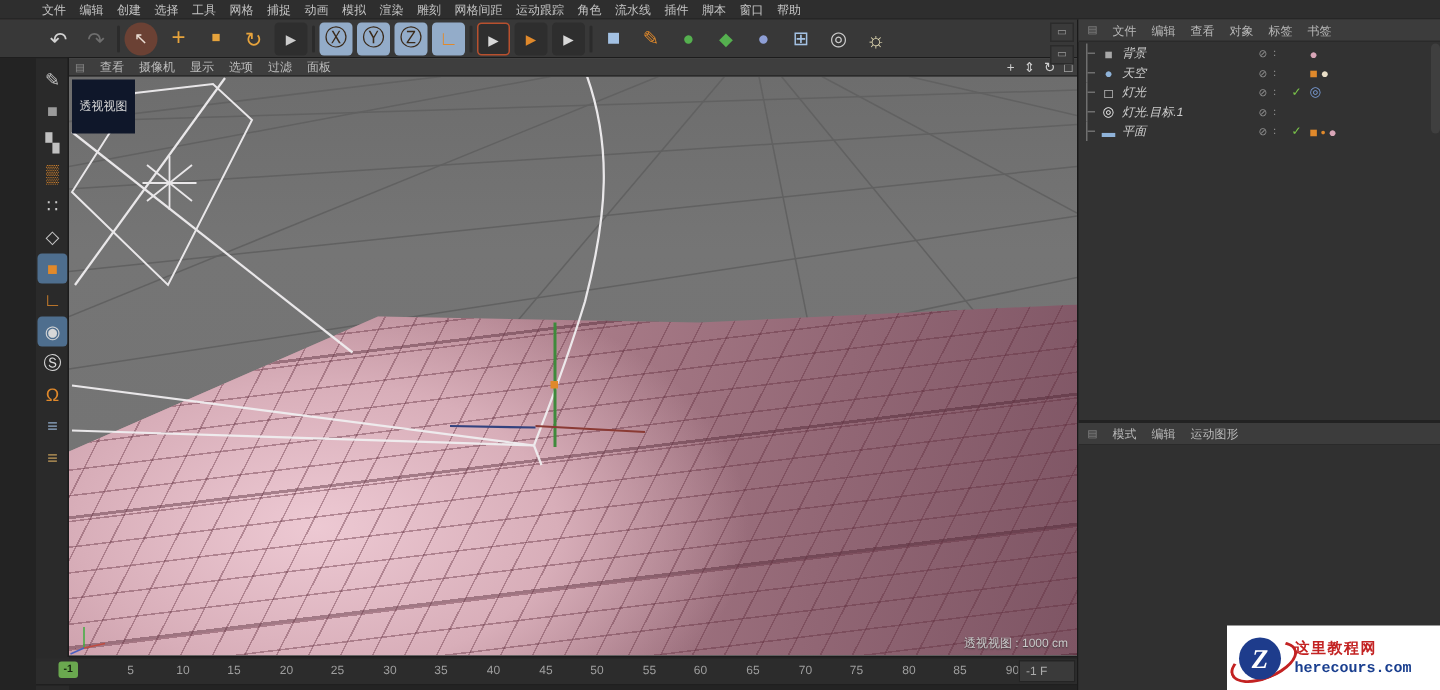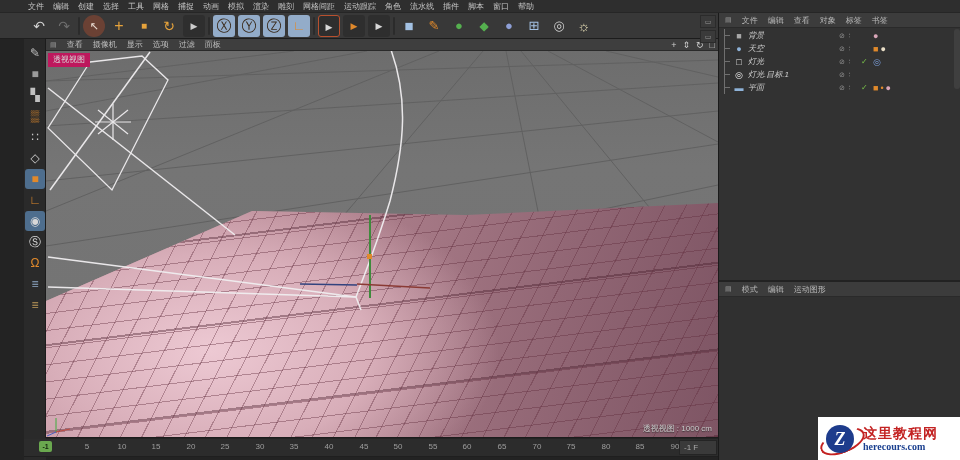--- a/index.html
+++ b/index.html
@@ -38,21 +38,21 @@
          background:linear-gradient(to bottom,#6d6d6d,#757575 30%,#737373);}
   .scene svg{position:absolute;left:0;top:0;}
   .pink-floor{position:absolute;left:0;top:0;width:672px;height:386px;
      clip-path:polygon(0px 250px,206px 160px,420px 164px,672px 152px,672px 386px,0px 386px);
      background:
        repeating-linear-gradient(353deg, rgba(96,44,60,0.40) 0 1px, rgba(0,0,0,0) 1px 17px),
        repeating-linear-gradient(297deg, rgba(96,44,60,0.38) 0 1px, rgba(0,0,0,0) 1px 19px),
        repeating-linear-gradient(353deg, rgba(70,28,42,0.40) 0 2px, rgba(0,0,0,0) 2px 86px),
        radial-gradient(ellipse 400px 240px at 165px 300px, #edc9d3 0%, #d8aeb9 40%, rgba(216,174,185,0) 72%),
        linear-gradient(100deg, #c799a5 0%, #b28490 40%, #926775 75%, #7e5564 100%);}
-  .vp-label{position:absolute;left:2px;top:14px;padding:2px 5px;background:#be185d;color:#d6d6d6;
+  .vp-label{position:absolute;left:2px;top:14px;padding:13px 5px;background:#0f172a;color:#d6d6d6;
             font-size:8px;line-height:10px;}
   .grid-label{position:absolute;right:6px;bottom:3px;font-size:8px;color:#c9c9c9;
               text-shadow:0 1px 1px rgba(40,40,40,0.8);}
   
   .timeline{position:absolute;left:24px;top:439px;width:694px;height:17px;background:#2c2c2c;
             border-bottom:1px solid #1f1f1f;}
   .tick{position:absolute;top:3px;transform:translateX(-50%);font-size:8px;color:#9e9e9e;}
   .playhead{position:absolute;left:15px;top:2px;width:13px;height:11px;background:#6aa84f;
             border-radius:2px;color:#15240f;font-size:7px;font-weight:bold;text-align:center;line-height:11px;}
   .frame-field{position:absolute;right:1px;top:1px;width:32px;height:13px;background:#3a3a3a;
@@ -81,23 +81,23 @@
   
   .watermark{position:absolute;left:818px;top:417px;width:142px;height:43px;background:#ffffff;
              display:flex;align-items:center;}
   .wm-logo{position:relative;width:40px;height:36px;margin-left:2px;flex:0 0 auto;}
   .wm-circle{position:absolute;left:6px;top:4px;width:28px;height:28px;background:#1e3c8c;border-radius:50%;
              color:#fff;font-weight:bold;font-style:italic;font-size:18px;text-align:center;line-height:28px;
              font-family:"Liberation Serif","DejaVu Serif",serif;}
   .wm-swoosh{position:absolute;left:-1px;top:9px;width:43px;height:19px;border:2px solid #c32222;
              border-radius:50%;transform:rotate(-22deg);border-top-color:transparent;}
   .wm-text{margin-left:3px;}
-  .wm-line1{color:#c32222;font-size:14px;font-weight:bold;letter-spacing:1px;line-height:16px;}
+  .wm-line1{color:#c32222;font-size:10px;font-weight:bold;letter-spacing:1px;line-height:16px;}
   .wm-line2{color:#1a3f8f;font-size:10px;font-weight:bold;line-height:12px;
-            font-family:Liberation Serif, serif;}
+            font-family:Liberation Mono, monospace;}
 </style>
 </head>
 <body>
 
 <div class="win">
 
   <div class="corner-block"></div>
 
   <div class="menubar">
 

